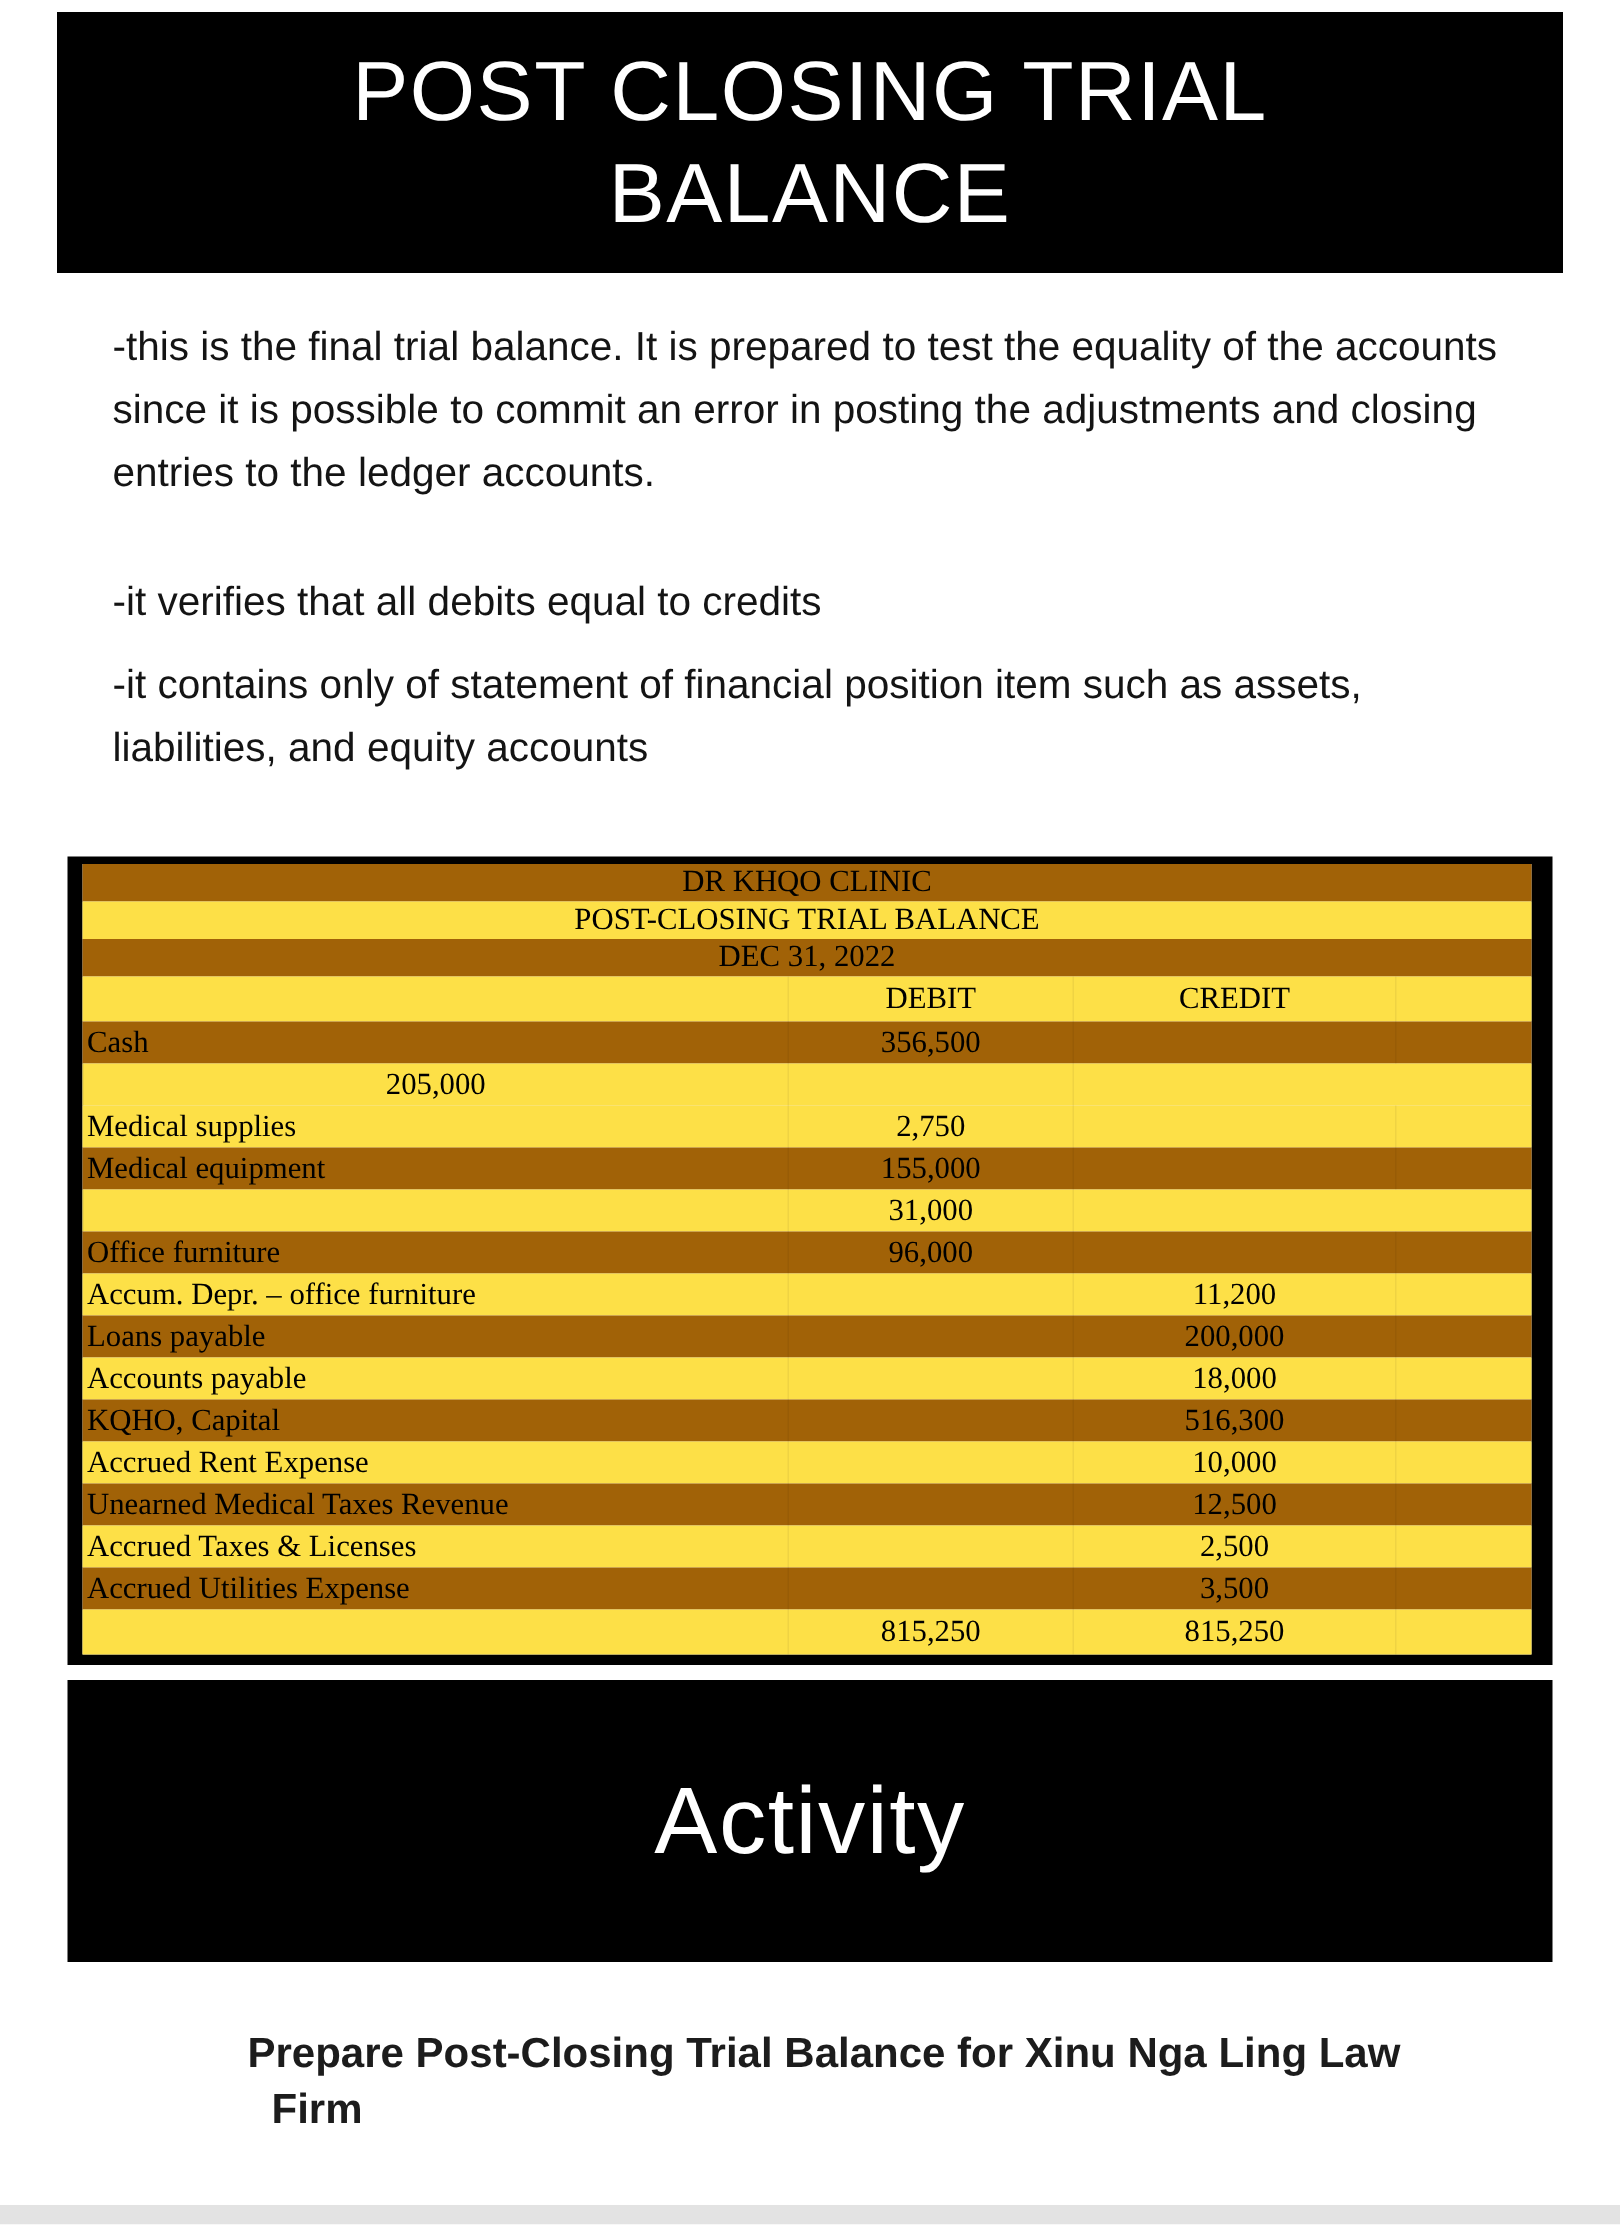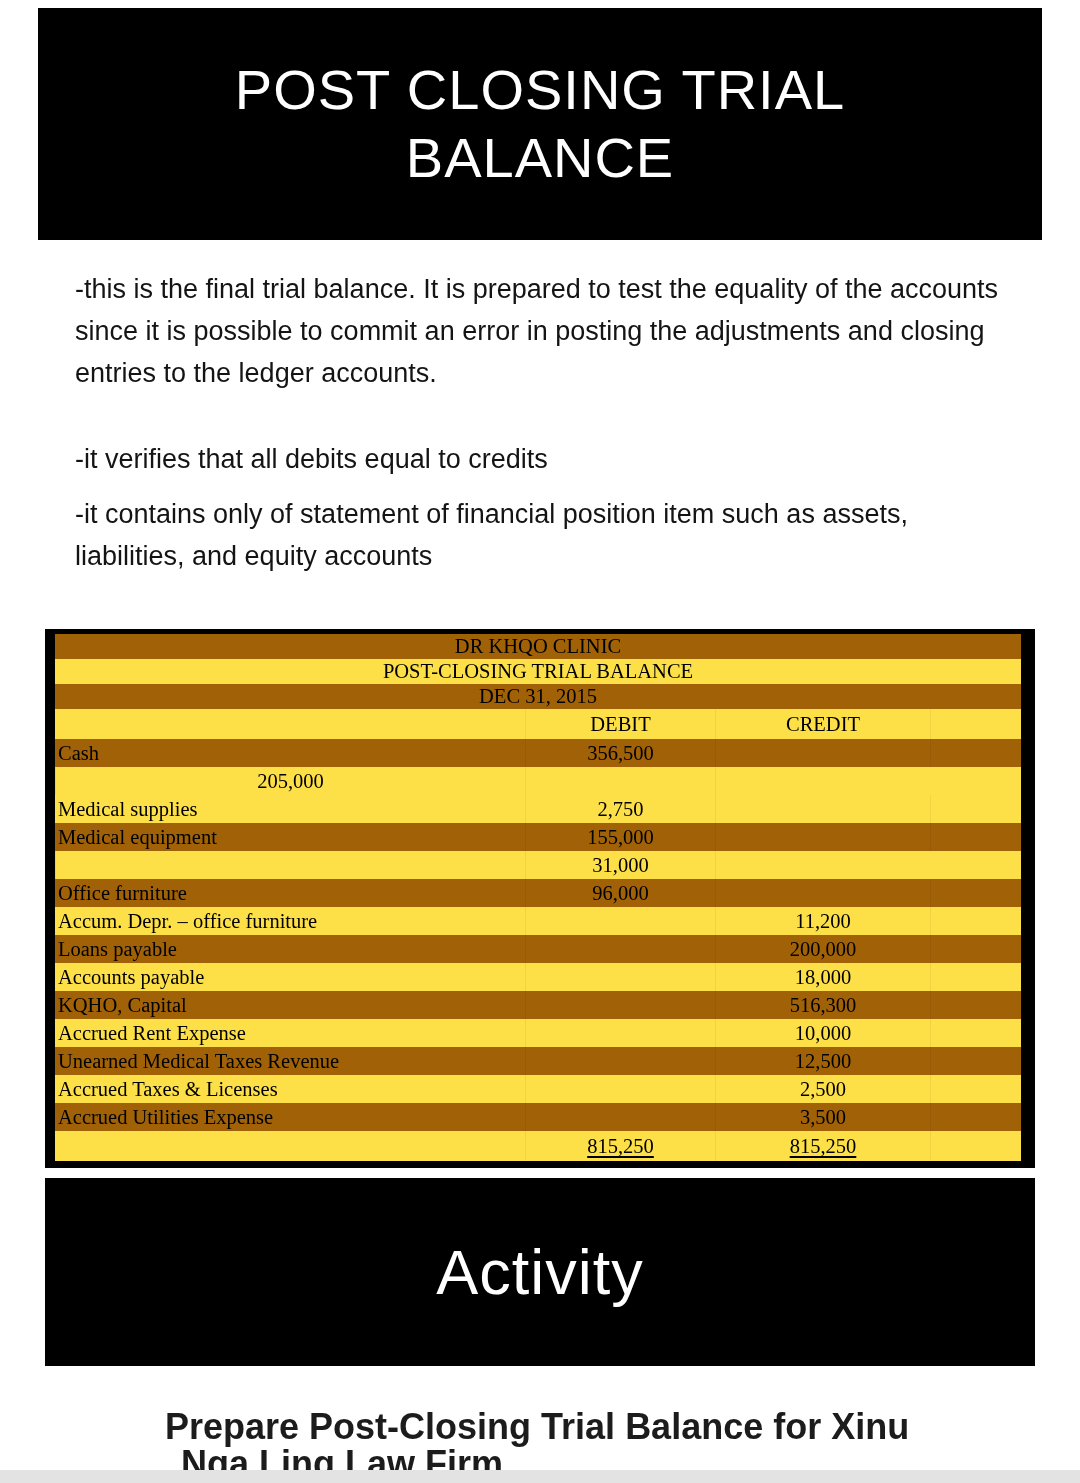--- a/index.html
+++ b/index.html
@@ -4,21 +4,21 @@
 <style>
   * { margin:0; padding:0; box-sizing:border-box; }
   html,body { background:#ffffff; }
   body {
     width:1080px; height:1483px; position:relative; overflow:hidden;
     font-family:"Liberation Sans", sans-serif;
   }
 
   
   .title-box {
-    margin:8px 38px 0; height:232px; background:#000;
+    margin:8px 38px 0; height:174px; background:#000;
     display:flex; align-items:center; justify-content:center; text-align:center;
   }
   .title-box h1 {
     color:#fff; font-size:56px; font-weight:500; letter-spacing:1px;
     line-height:1.22; max-width:720px;
   }
 
   
   .intro { padding:28px 75px 52px; color:#141414; }
   .intro p { font-size:27px; line-height:42px; font-weight:400; }
@@ -32,35 +32,35 @@
     font-family:"Liberation Serif", serif; font-size:20.5px;
   }
   .sheet-line { height:25px; line-height:25px; text-align:center; }
   .grid-row { display:grid; grid-template-columns:470px 190px 215px 1fr; }
   .col-header { height:30px; line-height:30px; }
   .t-row { height:28px; line-height:28px; }
   .totals-row { height:30px; line-height:30px; }
   .c-account { padding-left:3px; white-space:nowrap; overflow:hidden; }
   .c-debit, .c-credit { text-align:center; }
   .c-debit, .c-credit, .c-tail { border-left:1px solid rgba(0,0,0,0.055); }
-  .totals-row .u { text-decoration:underline; text-underline-offset:3px;margin-top:14px; }
+  .totals-row .u { text-underline-offset:3px;margin-top:14px; }
   .stripe-a { background:#a16207; }
   .stripe-b { background:#fde047; }
 
   
   .activity-band {
     margin:10px 45px 0; height:188px; background:#000;
     display:flex; align-items:center; justify-content:center;
   }
   .activity-band h2 { color:#fff; font-size:63px; font-weight:500; letter-spacing:1px; }
 
   
   .task { padding-top:42px; }
   .task p {
-    font-weight:700; font-size:36px; line-height:37px; color:#1c1c1c;
+    font-weight:700; font-size:28px; line-height:37px; color:#1c1c1c;
     margin-left:181px; text-indent:-16px; max-width:800px;
   }
 
   
   .footer-strip {
     position:absolute; left:0; bottom:0; width:1080px; height:13px; background:#e3e3e3;
   }
 </style>
 </head>
 <body>
@@ -72,21 +72,21 @@
 <section class="intro">
   <p class="p1">-this is the final trial balance. It is prepared to test the equality of the accounts since it is possible to commit an error in posting the adjustments and closing entries to the ledger accounts.</p>
   <p class="p2">-it verifies that all debits equal to credits</p>
   <p class="p3">-it contains only of statement of financial position item such as assets, liabilities, and equity accounts</p>
 </section>
 
 <section class="table-frame">
   <div class="sheet">
     <div class="sheet-line stripe-a">DR KHQO CLINIC</div>
     <div class="sheet-line stripe-b">POST-CLOSING TRIAL BALANCE</div>
-    <div class="sheet-line stripe-a">DEC 31, 2015</div>
+    <div class="sheet-line stripe-a">DEC 31, 2022</div>
 
     <div class="grid-row col-header stripe-b">
       <div class="c-account"></div>
       <div class="c-debit">DEBIT</div>
       <div class="c-credit">CREDIT</div>
       <div class="c-tail"></div>
     </div>
 
     <div>
   <div class="grid-row t-row stripe-a">

